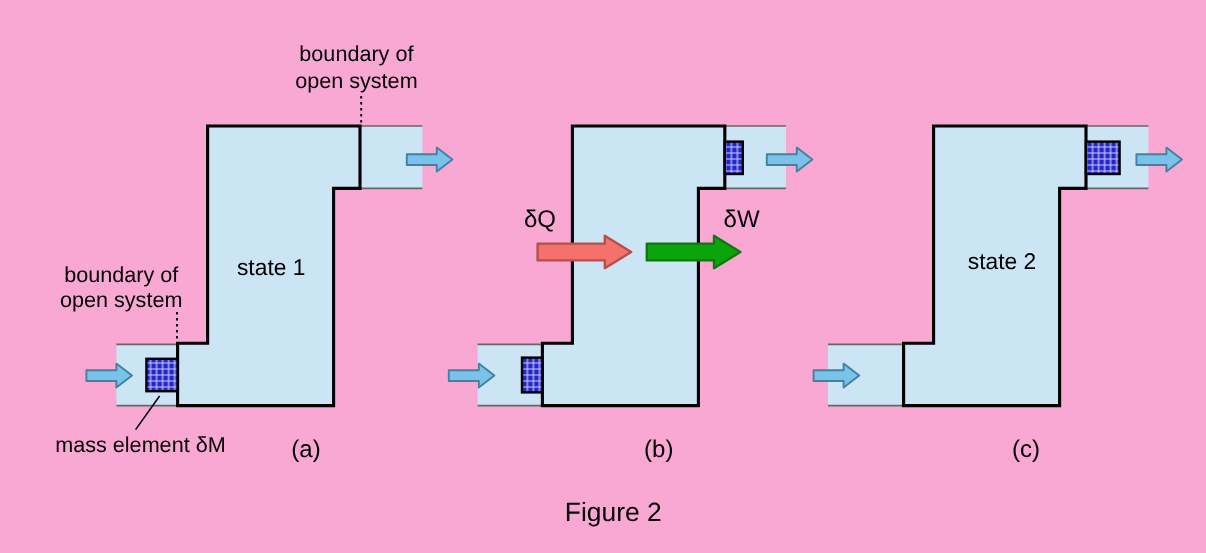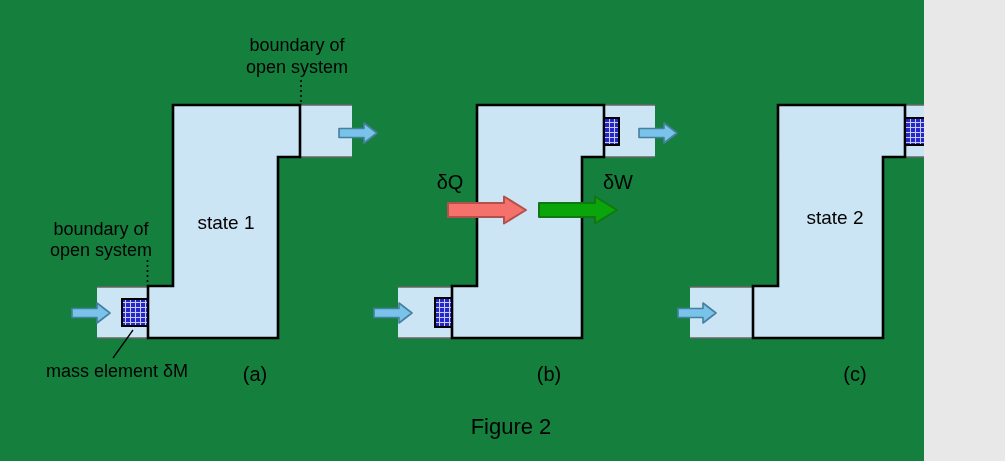--- a/index.html
+++ b/index.html
@@ -1,20 +1,20 @@
 <!DOCTYPE html>
 <html><head>
 <meta charset="utf-8">
 <style>
   html,body{margin:0;padding:0;}
   body{background:#e8e8e8;font-family:"Liberation Sans",sans-serif;}
   #canvas{
     position:relative;
-    width:924px;height:461px;
-    background:#15803d;
+    width:1005px;height:461px;
+    background:#f9a8d4;
     overflow:hidden;
   }
   svg text{
     font-family:"Liberation Sans",sans-serif;
     fill:#000;
   }
   .ann-label{font-size:18px;}
   .state-label{font-size:19px;}
   .qw-label{font-size:20px;}
   .sub-label{font-size:20px;}

